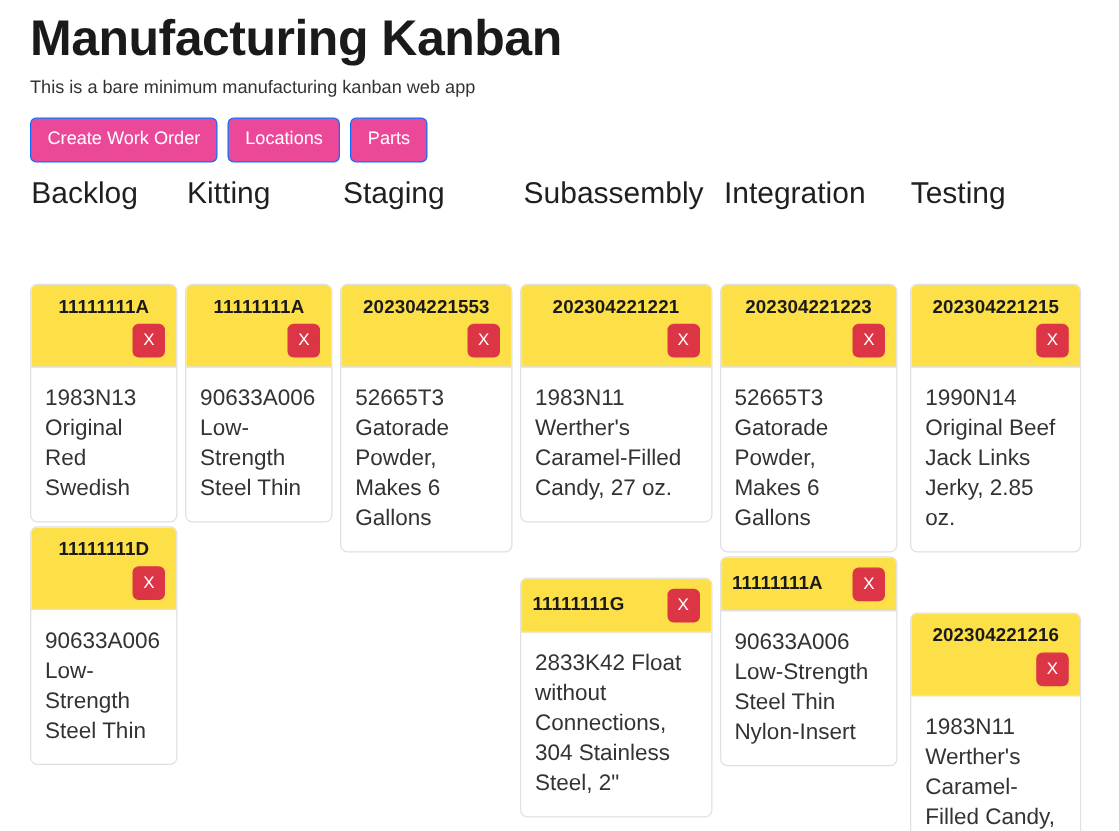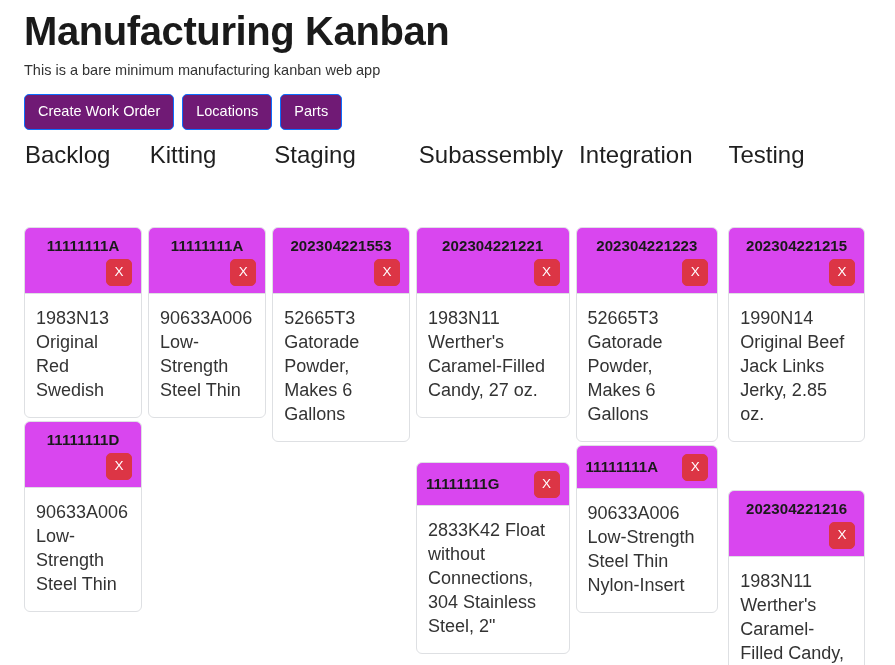--- a/index.html
+++ b/index.html
@@ -41,21 +41,21 @@
   
   .btn-row {
     display: flex;
     gap: 8px;
     padding-top: 14px;
   }
   .btn {
     display: inline-flex;
     align-items: center;
     justify-content: center;
-    background: #701a75;
+    background: #ec4899;
     color: #ffffff;
     border: 1px solid #0d6efd;
     border-radius: 5px;
     font-size: 14.5px;
     line-height: 1;
     font-family: inherit;
     padding: 9px 13px 10px 13px;
     cursor: pointer;
     white-space: nowrap;
   }
@@ -85,21 +85,21 @@
     gap: 3px;
   }
   .card {
     background: #ffffff;
     border: 1px solid #dee0e3;
     border-radius: 6px;
     overflow: hidden;
     width: 100%;
   }
   .card-header {
-    background: #d946ef;
+    background: #fde047;
     border-bottom: 1px solid #dee0e3;
     padding: 8px 9px 7px 9px;
     display: flex;
     flex-wrap: wrap;
     align-items: center;
     justify-content: center;
     gap: 3px 7px;
     min-height: 34px;
   }
   .card-id {

